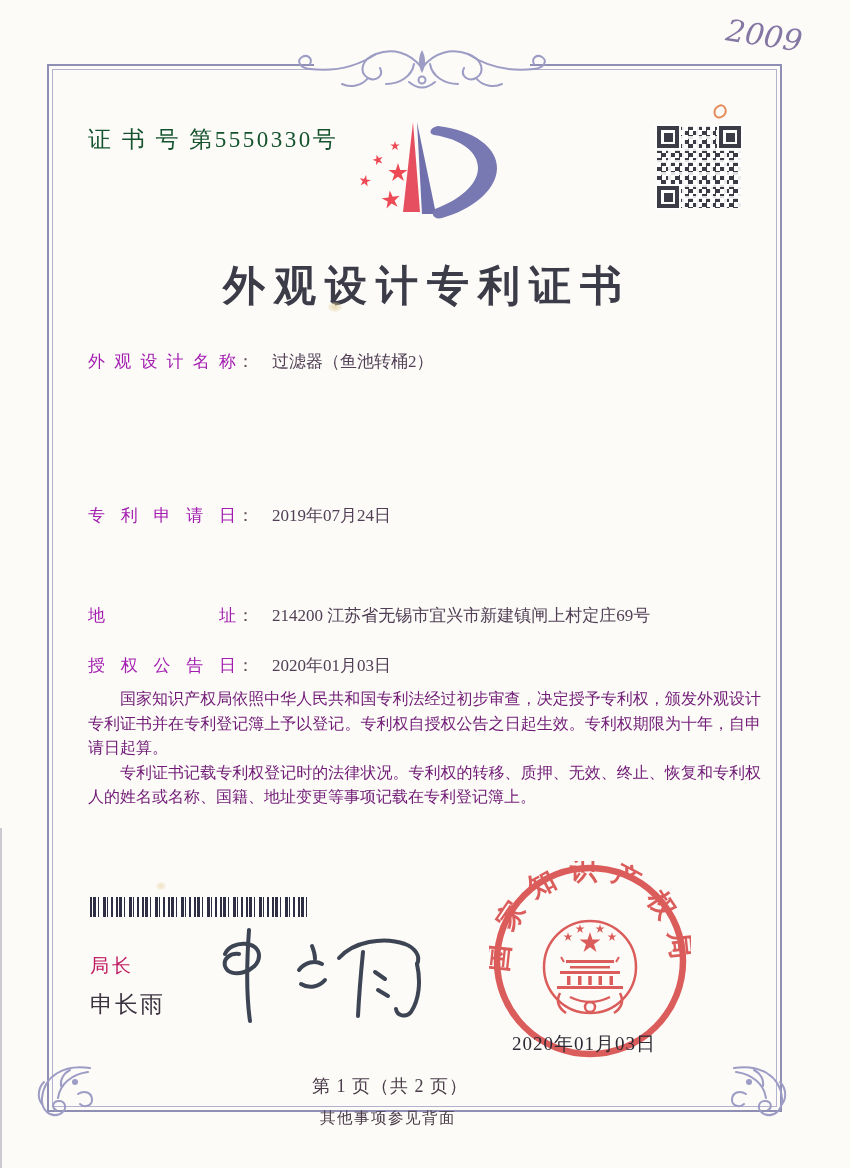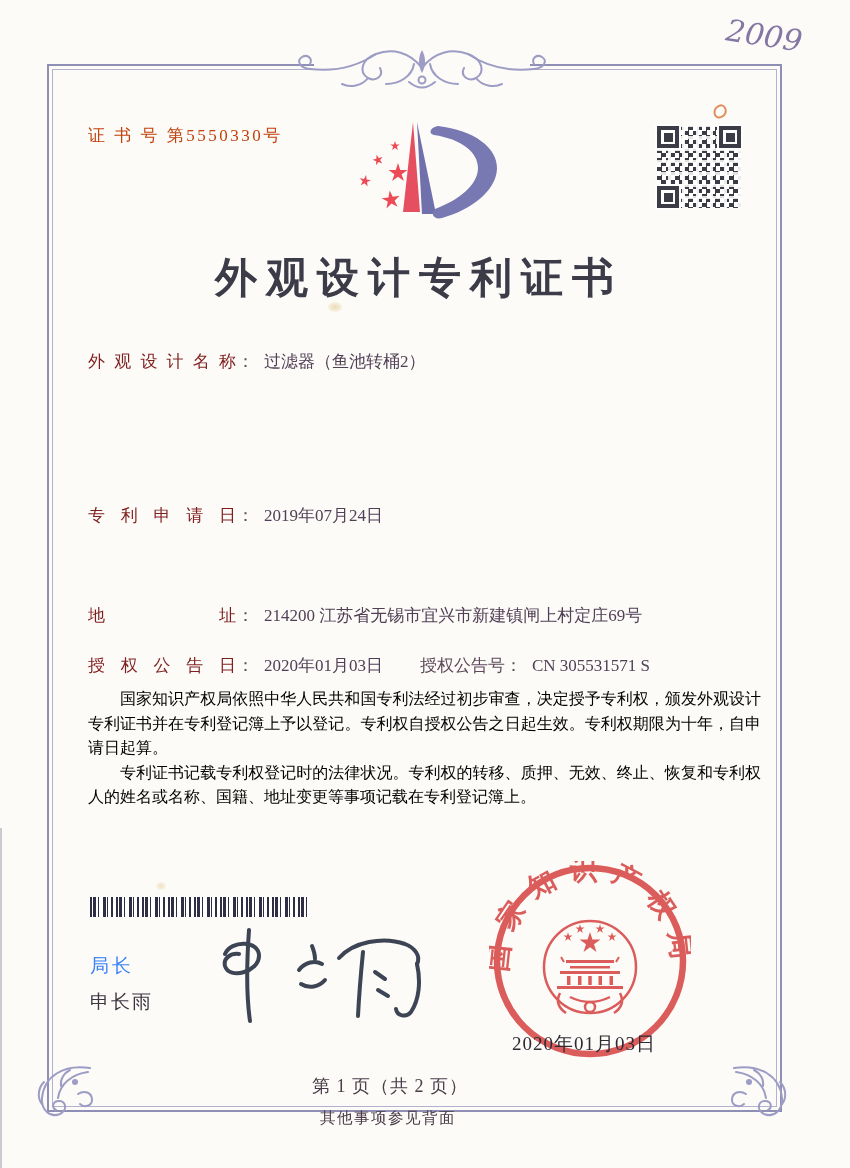--- a/index.html
+++ b/index.html
@@ -6,59 +6,59 @@
   .page{
     position:relative; width:850px; height:1168px; margin:0 auto;
     background:#fcfbf8; overflow:hidden;
     font-family:"Liberation Serif", serif; color:#4c3a4a;
   }
   .abs{position:absolute;}
   
   .frame{left:47px; top:64px; width:731px; height:1044px; border:2.5px solid #8f8fb6;}
   .frame-inner{position:absolute; inset:3px; border:1px solid #b2b1ce;}
   
-  .cert-no{left:88px; top:124px; font-size:17px; letter-spacing:2.5px; color:#c2410c;}
+  .cert-no{left:88px; top:124px; font-size:23px; letter-spacing:2.5px; color:#14532d;}
   .title{left:47px; top:246px; width:736px; text-align:center; font-size:42px;
-         font-weight:bold; letter-spacing:9px; color:#3c3c49; margin:4px;}
+         font-weight:bold; letter-spacing:9px; color:#3c3c49; margin:12px;}
   
   .handwritten{left:726px; top:18px; font-size:30px; font-style:italic; color:#8577a3;
                transform:rotate(9deg); font-family:"DejaVu Serif", serif;}
   .pen-mark{left:713px; top:105px; width:10px; height:9px; border:2.5px solid #e07a3e;
             border-radius:60% 40% 55% 45%; transform:rotate(-25deg); opacity:.85;}
   
   .qr{left:657px; top:126px; width:84px; height:82px; background:#fff;
       background-image:
         repeating-linear-gradient(90deg, transparent 0 11px, rgba(255,255,255,.9) 11px 14px),
         repeating-linear-gradient(0deg, transparent 0 9px, rgba(255,255,255,.85) 9px 12px),
         repeating-conic-gradient(#3c3c46 0% 25%, transparent 0% 50%);
       background-size:auto, auto, 9px 9px;}
   .finder{position:absolute; width:14px; height:14px; border:4px solid #3c3c46; background:#fff;
           box-shadow:0 0 0 2px #fff;}
   .finder::after{content:""; position:absolute; inset:2.5px; background:#3c3c46;}
   .finder.tl{left:0; top:0;} .finder.tr{right:0; top:0;} .finder.bl{left:0; bottom:0;}
   
   .field-row{left:88px; font-size:17px; color:#5d4858; white-space:nowrap;}
   .flabel{display:inline-block; width:148px; text-align:justify; text-align-last:justify;
-          text-justify:inter-character; vertical-align:top; color:#7f1d1d;}
+          text-justify:inter-character; vertical-align:top; color:#a21caf;}
   .fcolon{margin-left:1px;}
-  .fvalue{margin-left:10px; color:#514055;}
+  .fvalue{margin-left:18px; color:#514055;}
   .pair2{position:absolute; left:332px; top:0; white-space:nowrap;}
   
   .body-text{left:88px; top:687px; width:673px; font-size:16px; line-height:24.5px;
-             color:#000000; text-align:justify;}
+             color:#701a75; text-align:justify;}
   .body-text p{margin:0; text-indent:2em;}
   
   .barcode{left:90px; top:897px; width:218px; height:20px;
     background:repeating-linear-gradient(90deg,
       #2e2e44 0 2px, #fff 2px 3px, #2e2e44 3px 6px, #fff 6px 8px,
       #2e2e44 8px 9px, #fff 9px 13px, #2e2e44 13px 16px, #fff 16px 17px,
       #2e2e44 17px 18px, #fff 18px 21px, #2e2e44 21px 23px, #fff 23px 26px);}
   
-  .role{left:90px; top:953px; font-size:19px; color:#3b82f6; letter-spacing:3px;}
-  .name{left:90px; top:989px; font-size:19px; color:#3c3440; letter-spacing:2px;}
+  .role{left:90px; top:953px; font-size:19px; color:#be185d; letter-spacing:3px;}
+  .name{left:90px; top:989px; font-size:23px; color:#3c3440; letter-spacing:2px;}
   .sig{left:215px; top:924px;}
   
   .seal{left:489px; top:861px; opacity:.92;}
   .seal-date{left:498px; top:1031px; width:172px; text-align:center; font-size:19px;
              color:#2e2a33; letter-spacing:1px;}
   
   .page-ind{left:312px; top:1074px; font-size:18px; letter-spacing:1px; color:#4a3c48;}
   .back-note{left:320px; top:1108px; font-size:15.5px; letter-spacing:1.5px; color:#4a3c48;}
   
   .orn{color:#9c9cc4;}
@@ -150,23 +150,20 @@
     <span class="flabel">外观设计名称</span><span class="fcolon">：</span><span class="fvalue">过滤器（鱼池转桶2）</span>
   </div>
   <div class="abs field-row" style="top:504px">
     <span class="flabel">专利申请日</span><span class="fcolon">：</span><span class="fvalue">2019年07月24日</span>
   </div>
   <div class="abs field-row" style="top:604px">
     <span class="flabel">地址</span><span class="fcolon">：</span><span class="fvalue">214200 江苏省无锡市宜兴市新建镇闸上村定庄69号</span>
   </div>
   <div class="abs field-row" style="top:654px">
     <span class="flabel">授权公告日</span><span class="fcolon">：</span><span class="fvalue">2020年01月03日</span>
-    <span class="pair2">
-      <span>授权公告号</span><span>：</span><span class="fvalue">CN 305531571 S</span>
-    </span>
   </div>
 
   <div class="abs body-text">
     <p>国家知识产权局依照中华人民共和国专利法经过初步审查，决定授予专利权，颁发外观设计专利证书并在专利登记簿上予以登记。专利权自授权公告之日起生效。专利权期限为十年，自申请日起算。</p>
     <p>专利证书记载专利权登记时的法律状况。专利权的转移、质押、无效、终止、恢复和专利权人的姓名或名称、国籍、地址变更等事项记载在专利登记簿上。</p>
   </div>
 
   <div class="abs barcode"></div>
 
   <div class="abs role">局长</div>

